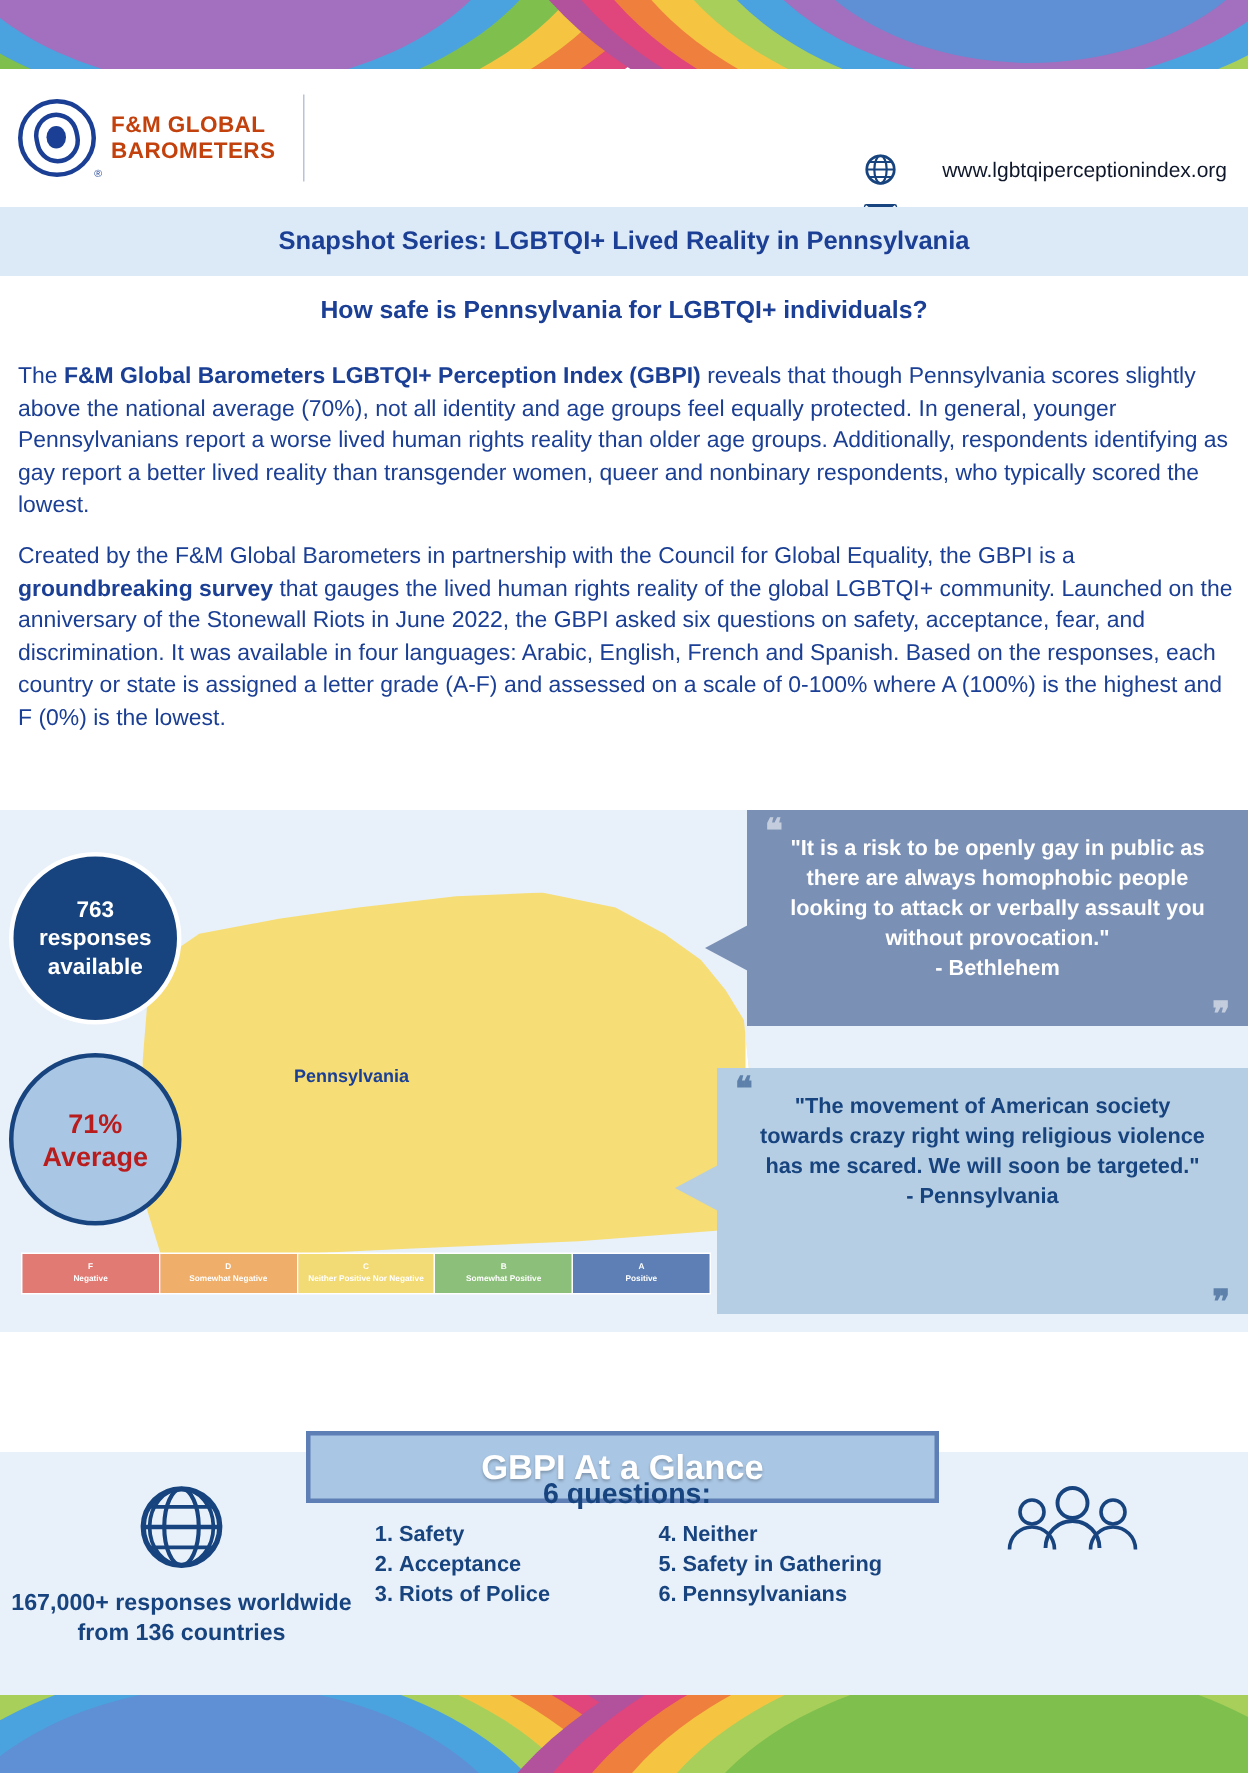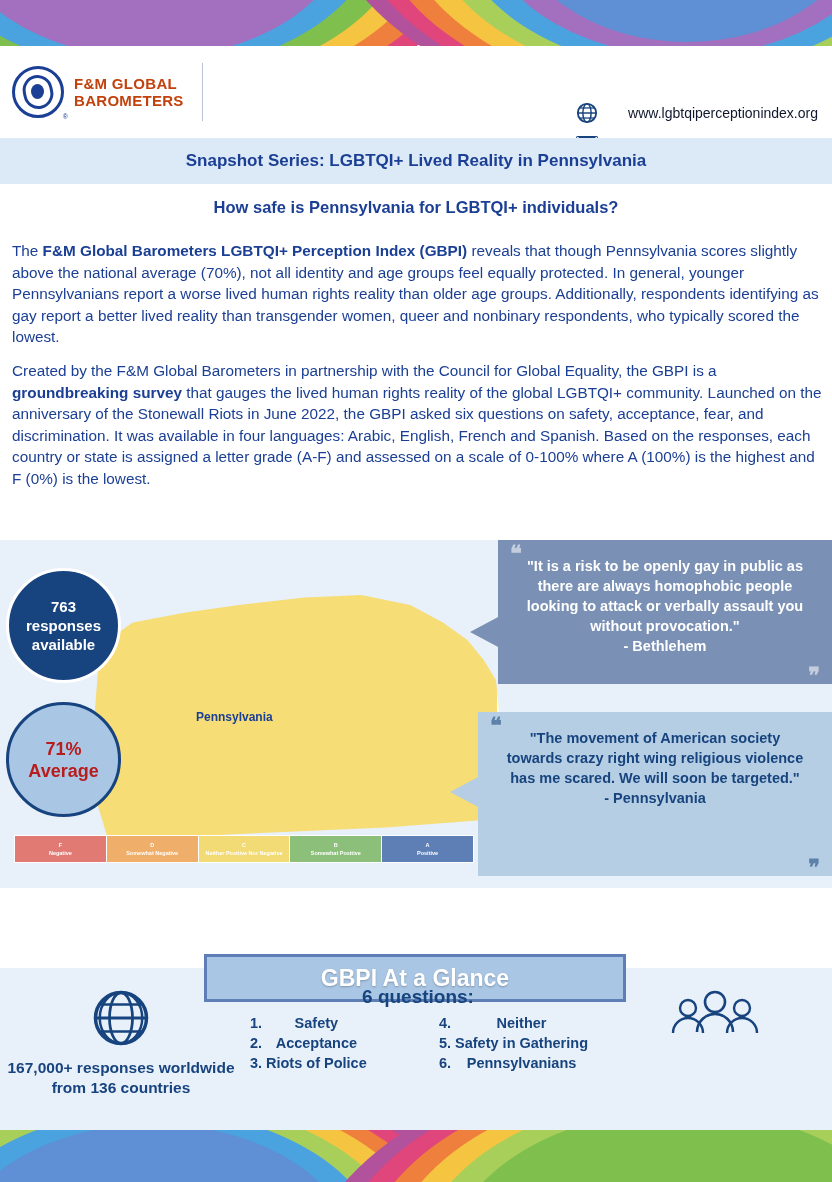--- a/index.html
+++ b/index.html
@@ -203,21 +203,21 @@
   .col.right { left: 600px; top: 100px; width: 230px; }
   .col .cap { font-size: 15.5px; line-height: 20px; margin-top: 6px; }
   .globe-ico { margin: 0 auto; }
   .qcol {
     position: absolute; left: 248px; top: 98px; width: 340px;
     color: #17447e; font-weight: bold; text-align: center;
   }
   .qcol .qtitle { font-size: 19px; margin-bottom: 6px; }
   .qlists { display: flex; justify-content: space-between; text-align: left; }
   .qlists ol { margin-left: 18px; font-size: 14.5px; line-height: 19px; }
-  .qlists ol li { margin-bottom: 1px; text-align: center; }
+  .qlists ol li { margin-bottom: 1px; }
 </style>
 </head>
 <body>
 
 <div class="page">
 
   <div class="rainbow-top">
     <div class="arc" style="left:-200px; top:-300px; width:700px; height:420px; background:#e0457b;"></div>
     <div class="arc" style="left:-170px; top:-280px; width:640px; height:390px; background:#ef7f3c;"></div>
     <div class="arc" style="left:-140px; top:-262px; width:580px; height:360px; background:#f5c542;"></div>

